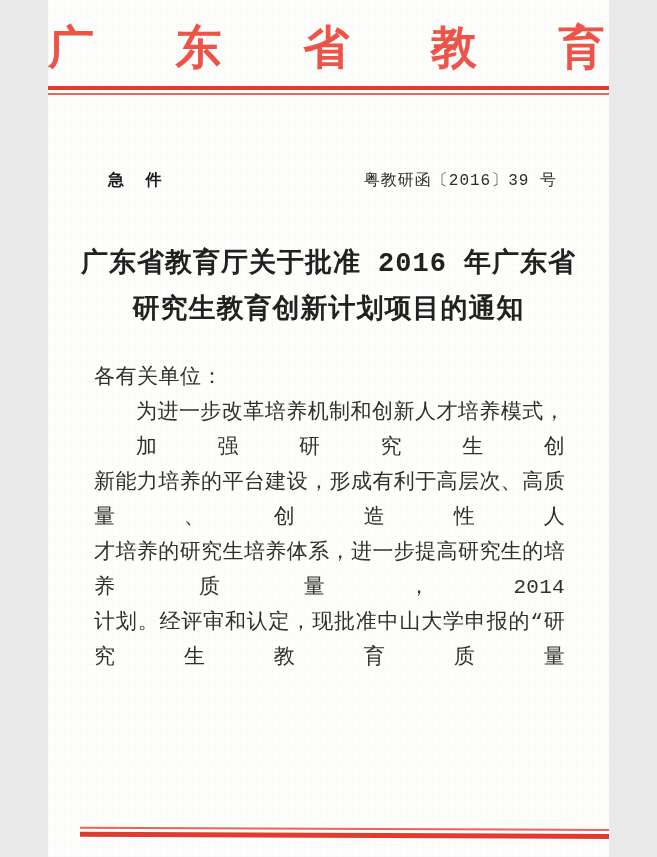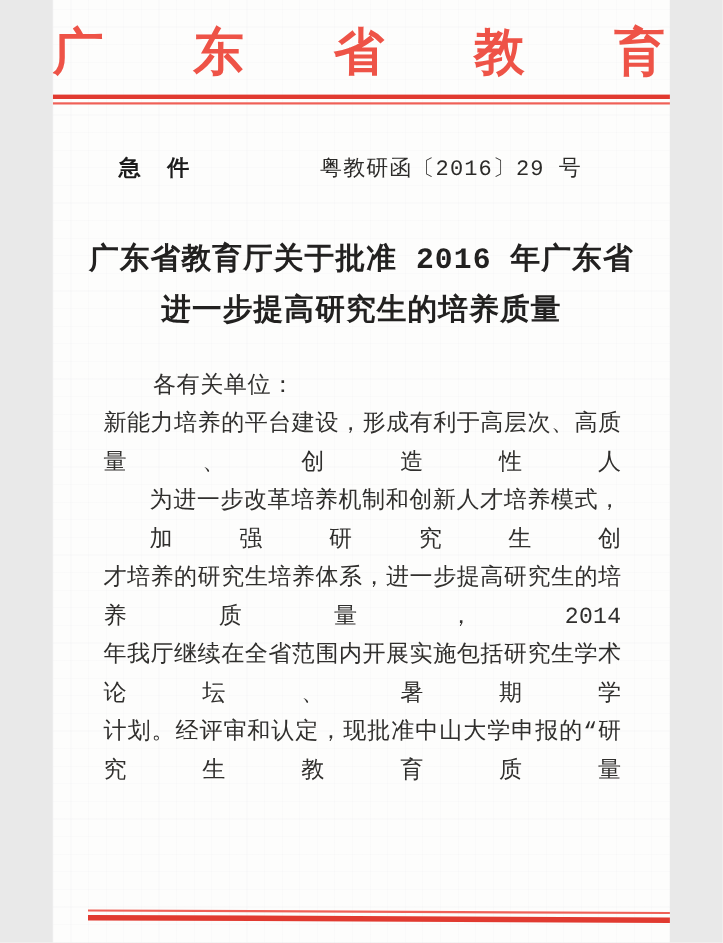--- a/index.html
+++ b/index.html
@@ -36,23 +36,23 @@
   .rule { margin:10px auto 0; width:578px; }
   .rule .thick { height:4px; background:#e13a30; }
   .rule .gap   { height:3px; }
   .rule .thin  { height:2px; background:#ef6057; }
 
   
   .meta-row {
     display:flex;
     justify-content:space-between;
     align-items:baseline;
-    margin-top:46px;
-    padding:0 80px 0 60px;
-    font-size:20px;
+    margin-top:72px;
+    padding:0 52px 0 60px;
+    font-size:16px;
     line-height:28px;
   }
   .urgency {
     font-weight:bold;
     color:#1c1c1c;
     letter-spacing:2px;
     word-spacing:8px;
   }
   .doc-number { color:#2c2b29; letter-spacing:1px; }
 
@@ -67,21 +67,21 @@
     letter-spacing:1px;
   }
 
   
   .body-text {
     margin:27px 44px 0 46px;
     font-size:21px;
     line-height:35px;
     color:#302f2d;
   }
-  .salutation { text-align:left; letter-spacing:0.5px;margin-left:45px; }
+  .salutation { text-align:left; letter-spacing:0.5px; }
   .bline {
     text-align:justify;
     text-align-last:justify;
     letter-spacing:0.3px;
   }
   .bline.indent { padding-left:42px; }
 
   
   .footer-rule {
     position:absolute;
@@ -101,34 +101,33 @@
   <div class="agency">广 东 省 教 育 厅</div>
 
   <div class="rule">
     <div class="thick"></div>
     <div class="gap"></div>
     <div class="thin"></div>
   </div>
 
   <div class="meta-row">
     <span class="urgency">急 件</span>
-    <span class="doc-number">粤教研函〔2016〕29 号</span>
+    <span class="doc-number">粤教研函〔2016〕39 号</span>
   </div>
 
   <div class="title">
     <div>广东省教育厅关于批准 2016 年广东省</div>
-    <div>进一步提高研究生的培养质量</div>
+    <div>研究生教育创新计划项目的通知</div>
   </div>
 
   <div class="body-text">
     <div class="salutation">各有关单位：</div>
+    <div class="bline indent">为进一步改革培养机制和创新人才培养模式，加强研究生创</div>
     <div class="bline">新能力培养的平台建设，形成有利于高层次、高质量、创造性人</div>
-    <div class="bline indent">为进一步改革培养机制和创新人才培养模式，加强研究生创</div>
     <div class="bline">才培养的研究生培养体系，进一步提高研究生的培养质量，2014</div>
-    <div class="bline">年我厅继续在全省范围内开展实施包括研究生学术论坛、暑期学</div>
     <div class="bline">计划。经评审和认定，现批准中山大学申报的“研究生教育质量</div>
 
   </div>
 
   <div class="footer-rule">
     <div class="thin"></div>
     <div class="gap"></div>
     <div class="thick"></div>
   </div>
 

